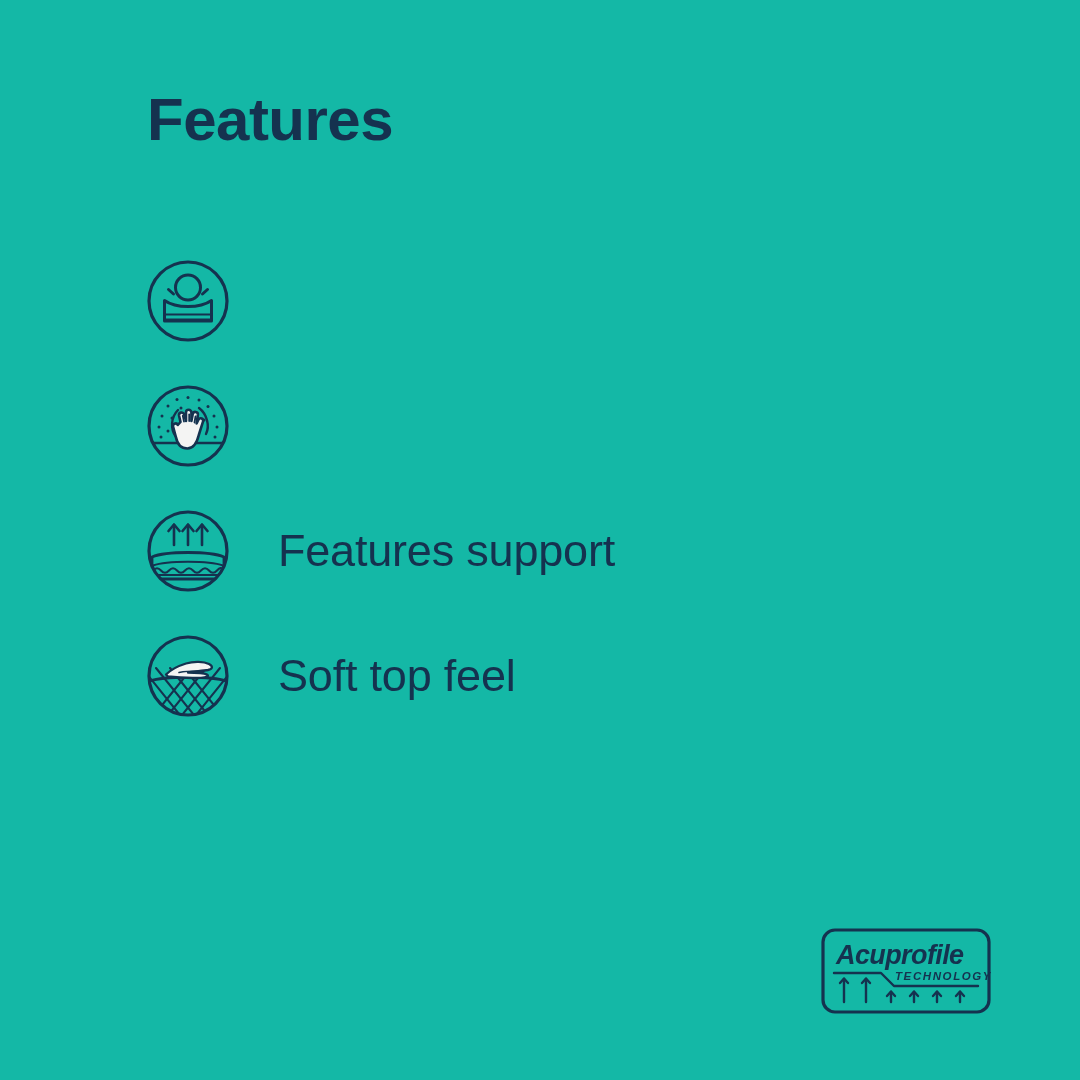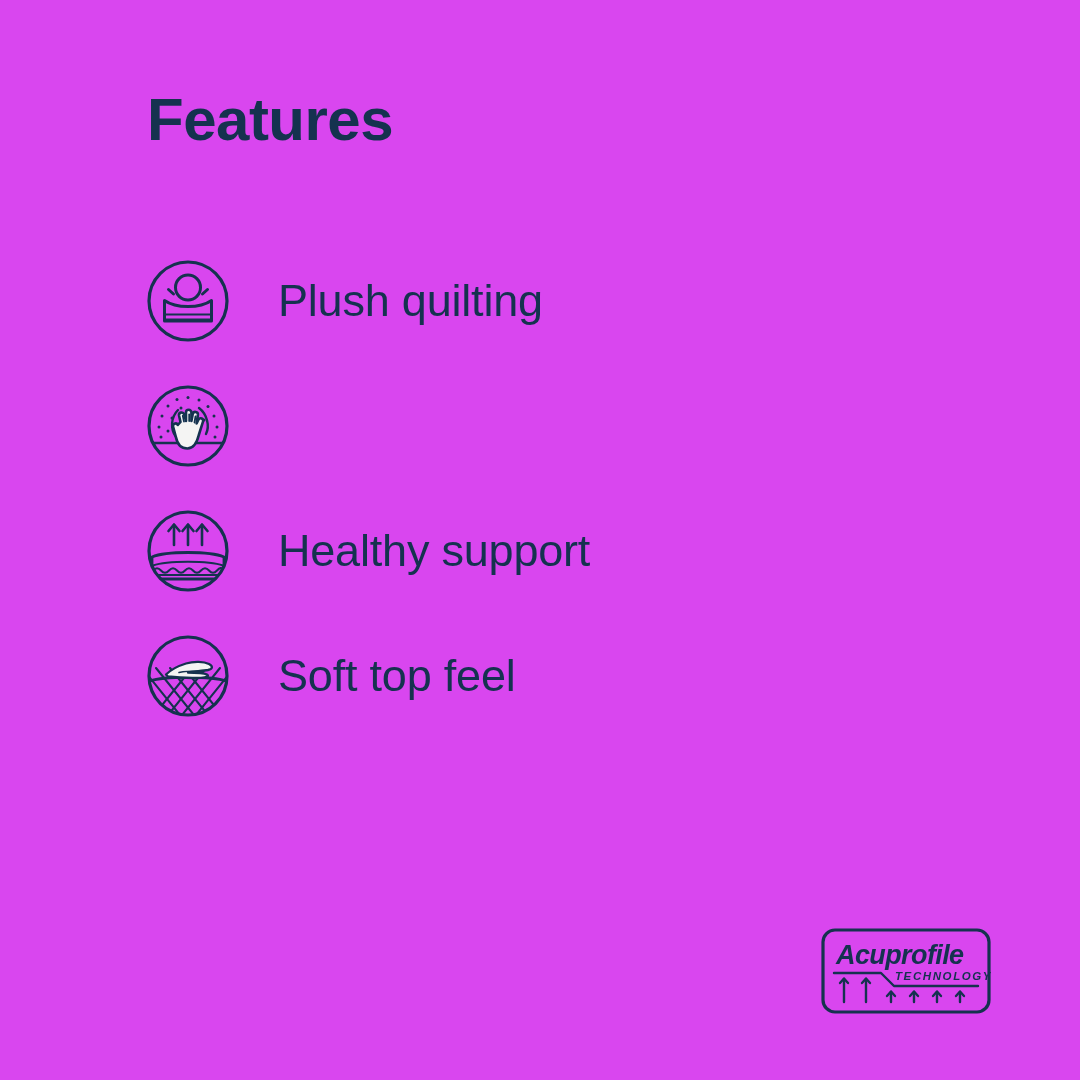--- a/index.html
+++ b/index.html
@@ -11,21 +11,21 @@
     height: 1080px;
     background: #f4f4f3;
     font-family: "Liberation Sans", sans-serif;
     overflow: hidden;
     position: relative;
   }
   .canvas {
     position: relative;
     width: 1080px;
     height: 1080px;
-    background: #d946ef;
+    background: #14b8a6;
   }
 
   
   .page-title {
     position: absolute;
     left: 147px;
     top: 84px;
     font-size: 60px;
     line-height: 72px;
     font-weight: 700;
@@ -98,21 +98,20 @@
           <g clip-path="url(#clip1)" fill="none" stroke="#15324f" stroke-width="3" stroke-linecap="round" stroke-linejoin="round">
             <circle cx="42" cy="28.5" r="12.5"></circle>
             <path d="M18.5 41.5 C 30 49.5, 54 49.5, 65.5 41.5 L 65.5 62 L 18.5 62 Z"></path>
             <line x1="18.5" y1="55.5" x2="65.5" y2="55.5" stroke-width="2.2"></line>
             <line x1="18.5" y1="60.5" x2="65.5" y2="60.5" stroke-width="2.2"></line>
             <line x1="22.5" y1="30.5" x2="27.5" y2="35"></line>
             <line x1="61.5" y1="30.5" x2="56.5" y2="35"></line>
           </g>
         </svg>
       </span>
-      <span class="feature-label">Plush quilting</span>
     </div>
 
     <div class="feature-row indented">
       <span class="feature-icon">
         <svg viewBox="0 0 84 84" width="84" height="84" aria-hidden="true">
           <defs>
             <clipPath id="clip2">
                 <circle cx="42" cy="42" r="39"></circle>
               </clipPath>
           </defs>
@@ -175,21 +174,21 @@
               <line x1="56" y1="36" x2="56" y2="16"></line>
               <polyline points="50.5,22 56,15.5 61.5,22"></polyline>
             </g>
             <path d="M6 48 C 20 42, 64 42, 78 48 L 78 70 L 6 70 Z" stroke-width="2.8"></path>
             <path d="M7 56.5 C 21 51.5, 63 51.5, 77 56.5" stroke-width="2.2"></path>
             <line x1="6" y1="66" x2="78" y2="66" stroke-width="2.2"></line>
             <path d="M7 61.5 q 4 -4.5 8 0 q 4 4.5 8 0 q 4 -4.5 8 0 q 4 4.5 8 0 q 4 -4.5 8 0 q 4 4.5 8 0 q 4 -4.5 8 0 q 4 4.5 8 0 q 4 -4.5 6 -1" stroke-width="2"></path>
           </g>
         </svg>
       </span>
-      <span class="feature-label">Healthy support</span>
+      <span class="feature-label">Features support</span>
     </div>
 
     <div class="feature-row">
       <span class="feature-icon">
         <svg viewBox="0 0 84 84" width="84" height="84" aria-hidden="true">
           <defs>
             <clipPath id="clip4">
                 <circle cx="42" cy="42" r="39"></circle>
               </clipPath>
           </defs>

